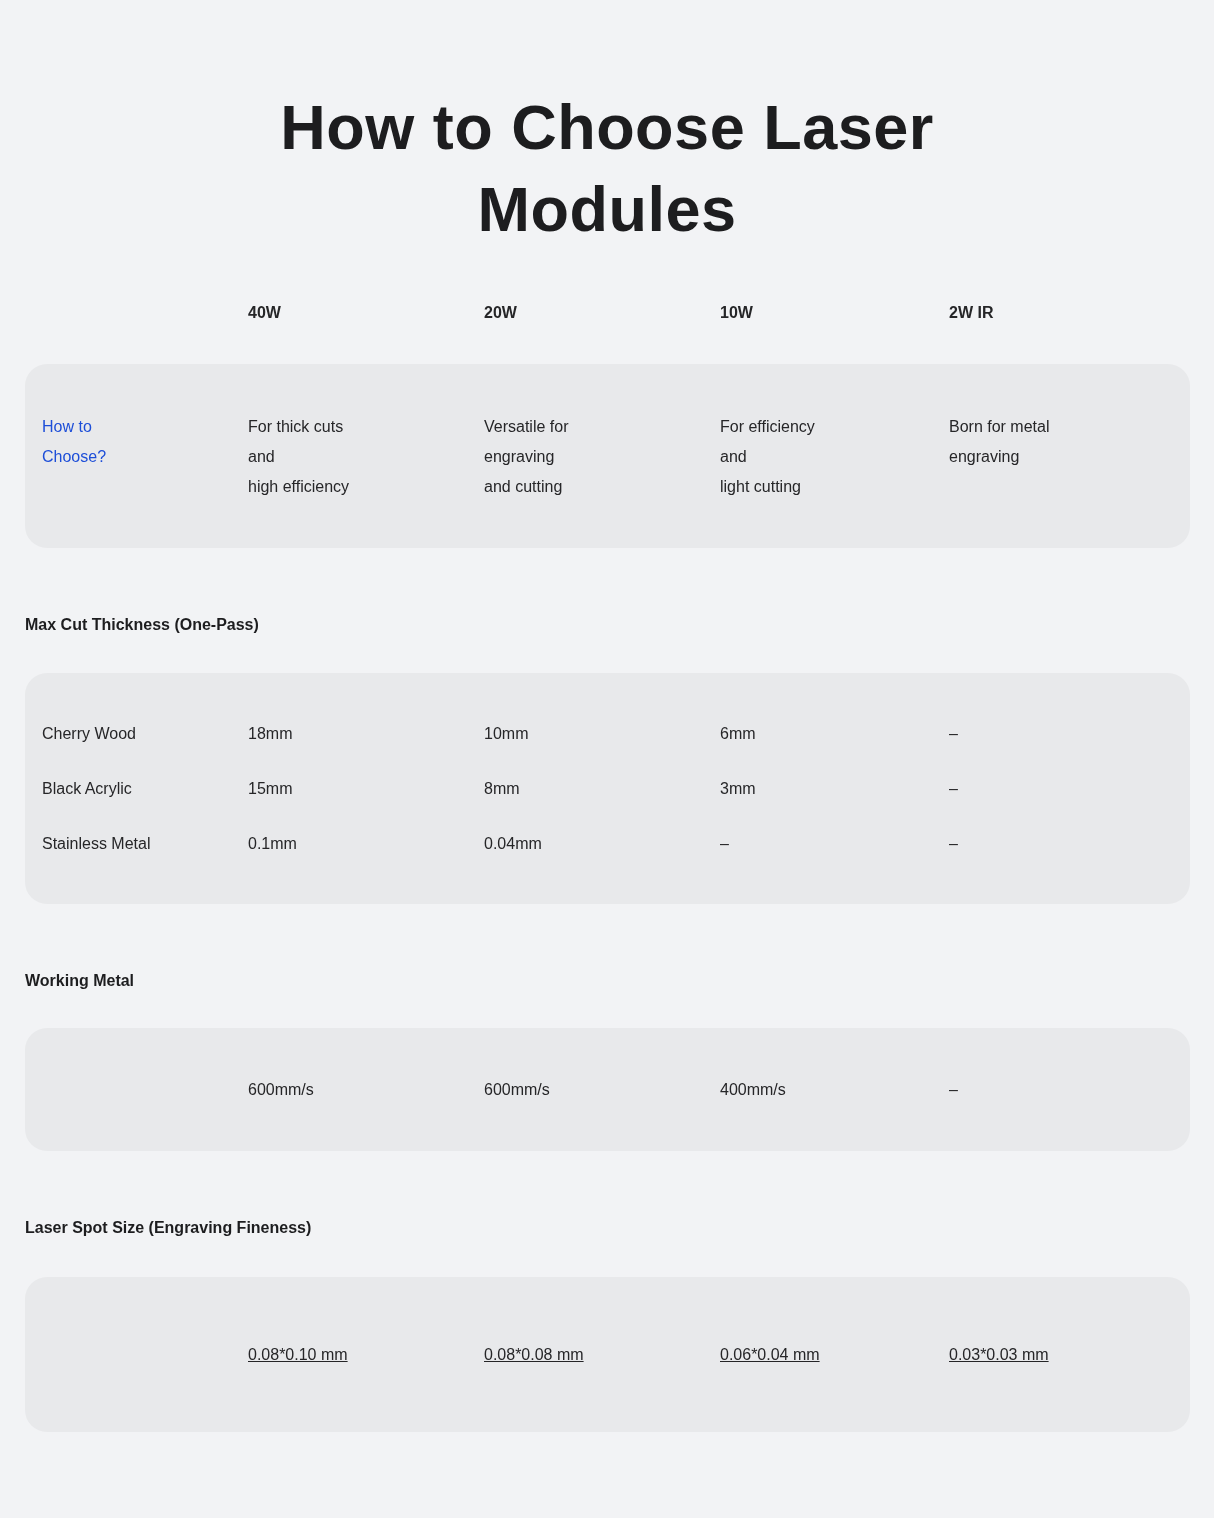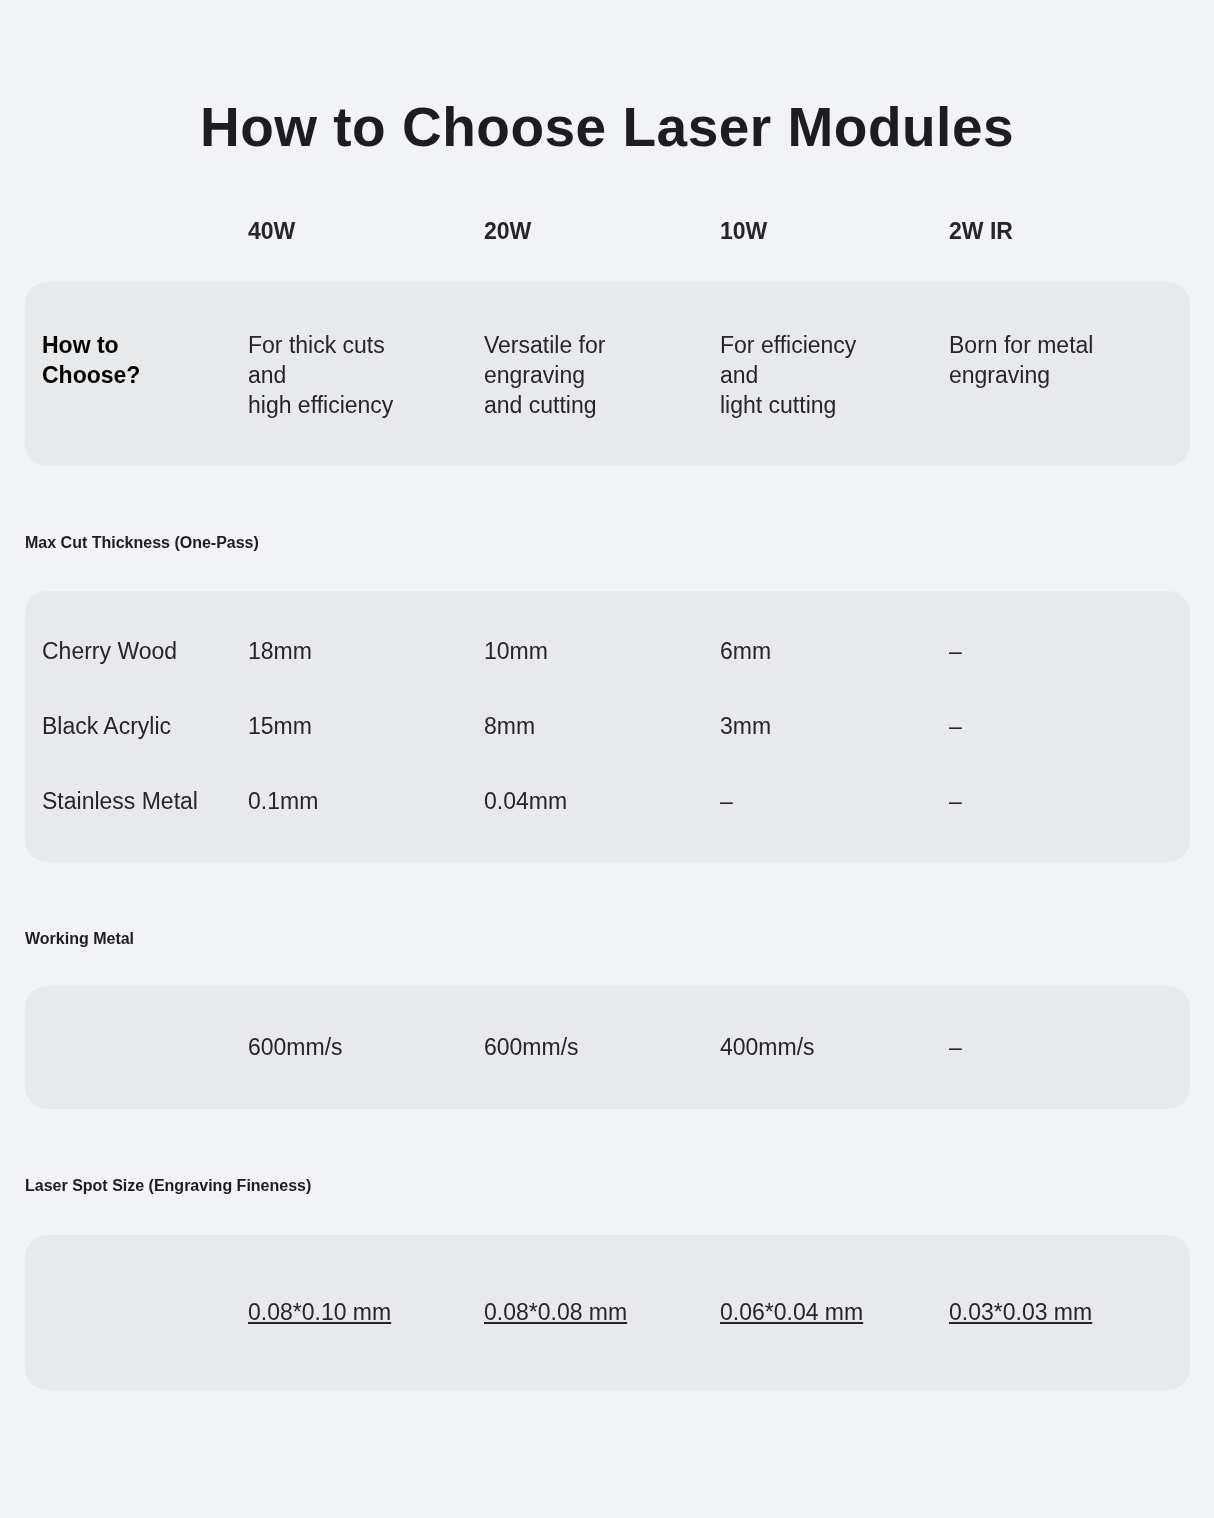--- a/index.html
+++ b/index.html
@@ -8,21 +8,21 @@
     font-family: "Liberation Sans", "DejaVu Sans", sans-serif;
   }
   body {
     height: 1518px;
     background: #f2f3f5;
     color: #252527;
     overflow: hidden;
   }
   .page-title {
     margin-top: 86px;
-    font-size: 55px;
+    font-size: 63px;
     line-height: 82px;
     font-weight: 700;
     letter-spacing: 0.5px;
     color: #1d1d1f;
     text-align: center;
     max-width: 860px;
     margin-left: auto;
     margin-right: auto;
   }
   .grid {
@@ -39,35 +39,35 @@
     color: #1d1d1f;
     line-height: 30px;
   }
   .panel {
     margin: 0 24px 0 25px;
     background: #e8e9eb;
     border-radius: 22px;
   }
   .panel-1 { margin-top: 36px; padding-top: 48px; padding-bottom: 46px; }
   .cell {
-    font-size: 23px;
+    font-size: 16px;
     line-height: 30px;
     white-space: pre-line;
     color: #262628;
   }
-  .row-label { font-weight: 700; color: #000000; }
+  .row-label { font-weight: 400; color: #1d4ed8; }
   .section-heading {
     margin: 62px 24px 0 25px;
     font-size: 16px;
     line-height: 30px;
     font-weight: 700;
     color: #1d1d1f;
   }
   .panel-2 { margin-top: 33px; padding-top: 48px; padding-bottom: 48px;
-             display: flex; flex-direction: column; gap: 50px; }
+             display: flex; flex-direction: column; gap: 30px; }
   .trow .cell { line-height: 25px; }
   .trow .row-label { font-weight: 400; color: #262628; }
   .panel-3 { margin-top: 32px; padding-top: 49px; padding-bottom: 49px; }
   .panel-4 { margin-top: 34px; padding-top: 65px; padding-bottom: 65px; text-decoration: underline; }
   .single-row .cell { line-height: 25px; }
 </style>
 </head>
 <body>
 
 <h1 class="page-title">How to Choose Laser Modules</h1>

